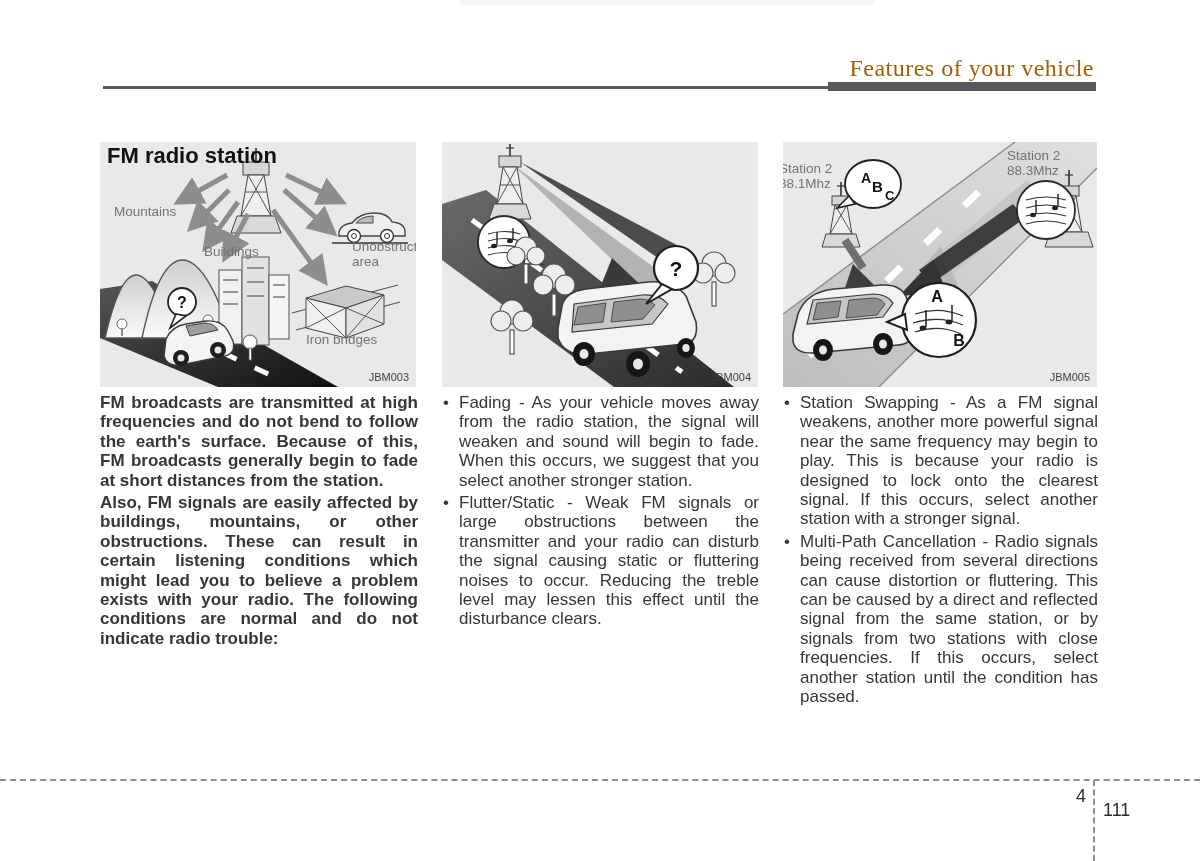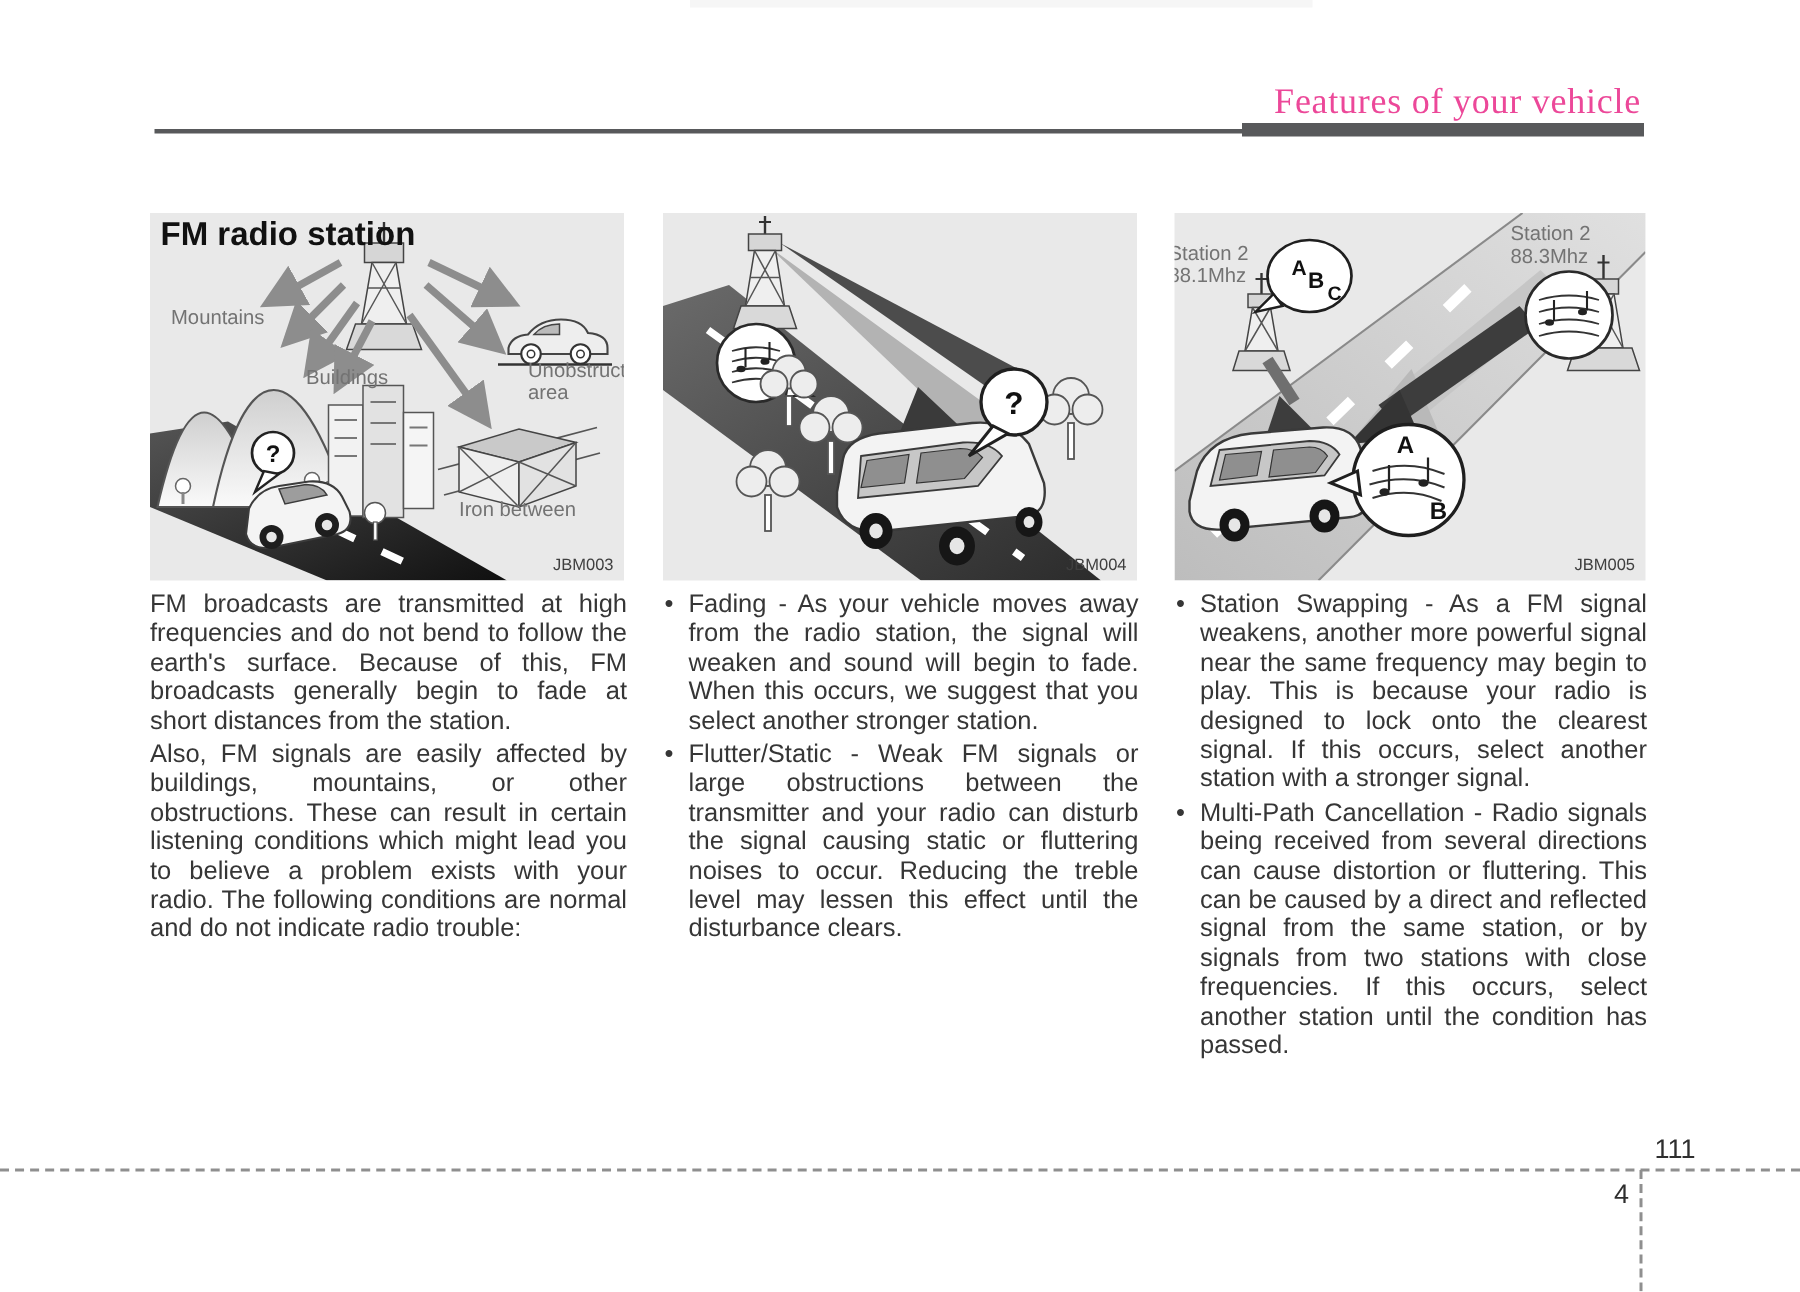--- a/index.html
+++ b/index.html
@@ -2,44 +2,44 @@
 <html lang="en"><head>
 <meta charset="utf-8">
 <style>
   html,body{margin:0;padding:0;}
   body{width:1200px;height:861px;background:#ffffff;font-family:"Liberation Sans","DejaVu Sans",sans-serif;}
   .page{position:relative;width:1200px;height:861px;background:#fff;overflow:hidden;}
 
   
   .top-strip{position:absolute;left:460px;top:0;width:415px;height:5px;background:#f6f6f6;}
   .header-title{position:absolute;top:55px;right:106px;font-family:"Liberation Serif","DejaVu Serif",serif;
-    font-size:24px;color:#ec4899;letter-spacing:0.5px;text-align:center;}
+    font-size:24px;color:#a16207;letter-spacing:0.5px;text-align:center;}
   .rule-thin{position:absolute;left:103px;top:86px;width:725px;height:3px;background:#58595b;}
   .rule-thick{position:absolute;left:828px;top:82px;width:268px;height:9px;background:#58595b;}
 
   
   .panel{position:absolute;top:142px;width:316px;height:245px;background:#e9e9e9;overflow:hidden;}
   .panel svg{position:absolute;left:0;top:0;}
   #panel1{left:100px;} #panel2{left:442px;} #panel3{left:783px;width:314px;}
   .fig-label{position:absolute;font-size:13.5px;color:#737373;line-height:14.5px;}
   .fig-title{position:absolute;left:7px;top:1px;font-size:22px;font-weight:bold;color:#111;}
   .fig-code{position:absolute;right:7px;bottom:4px;font-size:11px;color:#3f3f3f;}
 
   
   .col{position:absolute;top:393px;width:318px;font-size:17px;line-height:19.4px;color:#363636;text-align:justify;}
-  #col1{left:100px;} #col2{left:441px;} #col3{left:782px;width:316px;}
+  #col1{left:100px;font-weight:bold;} #col2{left:441px;} #col3{left:782px;width:316px;}
   .para{margin:0 0 3px 0;}
   .bullet-item{position:relative;padding-left:18px;margin:0 0 3px 0;}
   .bullet-dot{position:absolute;left:2px;top:0;}
 
   
   .footer-dash-h{position:absolute;left:0;top:779px;width:1200px;border-top:2px dashed #8f8f8f;}
   .footer-dash-v{position:absolute;left:1093px;top:780px;height:81px;border-left:2px dashed #8f8f8f;}
   .page-chapter{position:absolute;top:786px;left:1048px;width:38px;text-align:right;font-size:18px;color:#2e2e2e;}
-  .page-num{position:absolute;top:756px;left:1103px;font-size:18px;color:#2e2e2e;text-align:center;}
+  .page-num{position:absolute;top:800px;left:1103px;font-size:18px;color:#2e2e2e;text-align:center;}
 
   .svg-text{font-family:"Liberation Sans","DejaVu Sans",sans-serif;font-weight:bold;fill:#111;}
 </style>
 </head>
 <body>
 
 <div class="page">
 
   <div class="top-strip"></div>
 
@@ -140,21 +140,21 @@
         <circle cx="287" cy="94" r="6.5" fill="#fff" stroke="#333" stroke-width="1.4"></circle>
           <circle cx="287" cy="94" r="2.5" fill="none" stroke="#333"></circle>
         <line x1="232" y1="101" x2="308" y2="101" stroke="#333" stroke-width="1.6"></line>
       </g>
     </svg>
 
     <div class="fig-title">FM radio station</div>
     <div class="fig-label" style="left:14px;top:27px;margin-top:36px;">Mountains</div>
     <div class="fig-label" style="left:104px;top:103px;text-align:center;">Buildings</div>
     <div class="fig-label" style="left:228px;top:98px;width:88px;margin-left:24px;">Unobstructed area</div>
-    <div class="fig-label" style="left:206px;top:191px;">Iron between</div>
+    <div class="fig-label" style="left:206px;top:191px;">Iron bridges</div>
     <div class="fig-code">JBM003</div>
   </div>
 
   <div class="panel" id="panel2">
     <svg width="316" height="245" viewBox="0 0 316 245">
       <defs>
         <linearGradient id="road2" x1="0" y1="0" x2="1" y2="1">
           <stop offset="0" stop-color="#6b6b6b"></stop>
             <stop offset="1" stop-color="#2b2b2b"></stop>
         </linearGradient>

